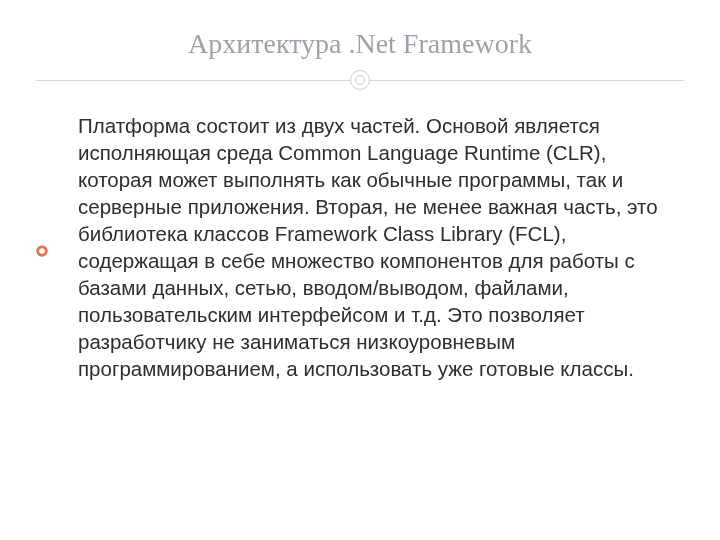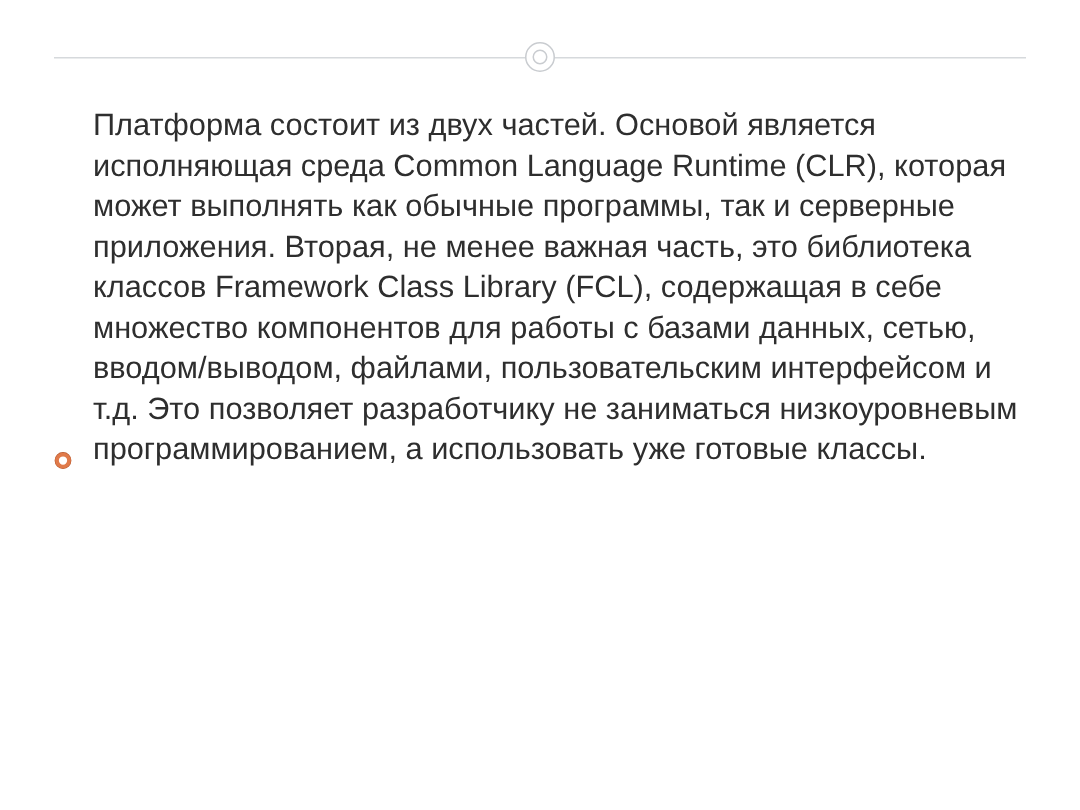--- a/index.html
+++ b/index.html
@@ -60,22 +60,22 @@
       top: 50%;
       transform: translate(-50%, -50%);
       width: 10px;
       height: 10px;
       border: 1px solid #c9ccd0;
       border-radius: 50%;
       background: #ffffff;
     }
     .body-container {
       display: flex;
-      align-items: flex-end;
-      gap: 14px;
+      align-items: center;
+      gap: 30px;
     }
     .bullet {
       flex: 0 0 auto;
       width: 12px;
       height: 12px;
       margin-top: 8px;
     }
     .bullet svg {
       display: block;
     }
@@ -84,20 +84,21 @@
       line-height: 1.32;
       color: #2e2e2e;
       font-family: Arial, "Helvetica Neue", sans-serif;
       max-width: 620px;
     }
   </style>
 </head>
 <body>
 
 <div class="slide">
+  <h1 class="title">Архитектура .Net Framework</h1>
   <div class="title-divider">
     <div class="title-circle-outer">
       <div class="title-circle-inner"></div>
     </div>
   </div>
   <div class="body-container">
     <div class="bullet">
       <svg viewBox="0 0 12 12" width="12" height="12">
         <circle cx="6" cy="6" r="5" fill="#ffffff" stroke="#b85a2f" stroke-width="1.2"></circle>
         <circle cx="6" cy="6" r="4" fill="none" stroke="#e07a4a" stroke-width="2.5"></circle>

